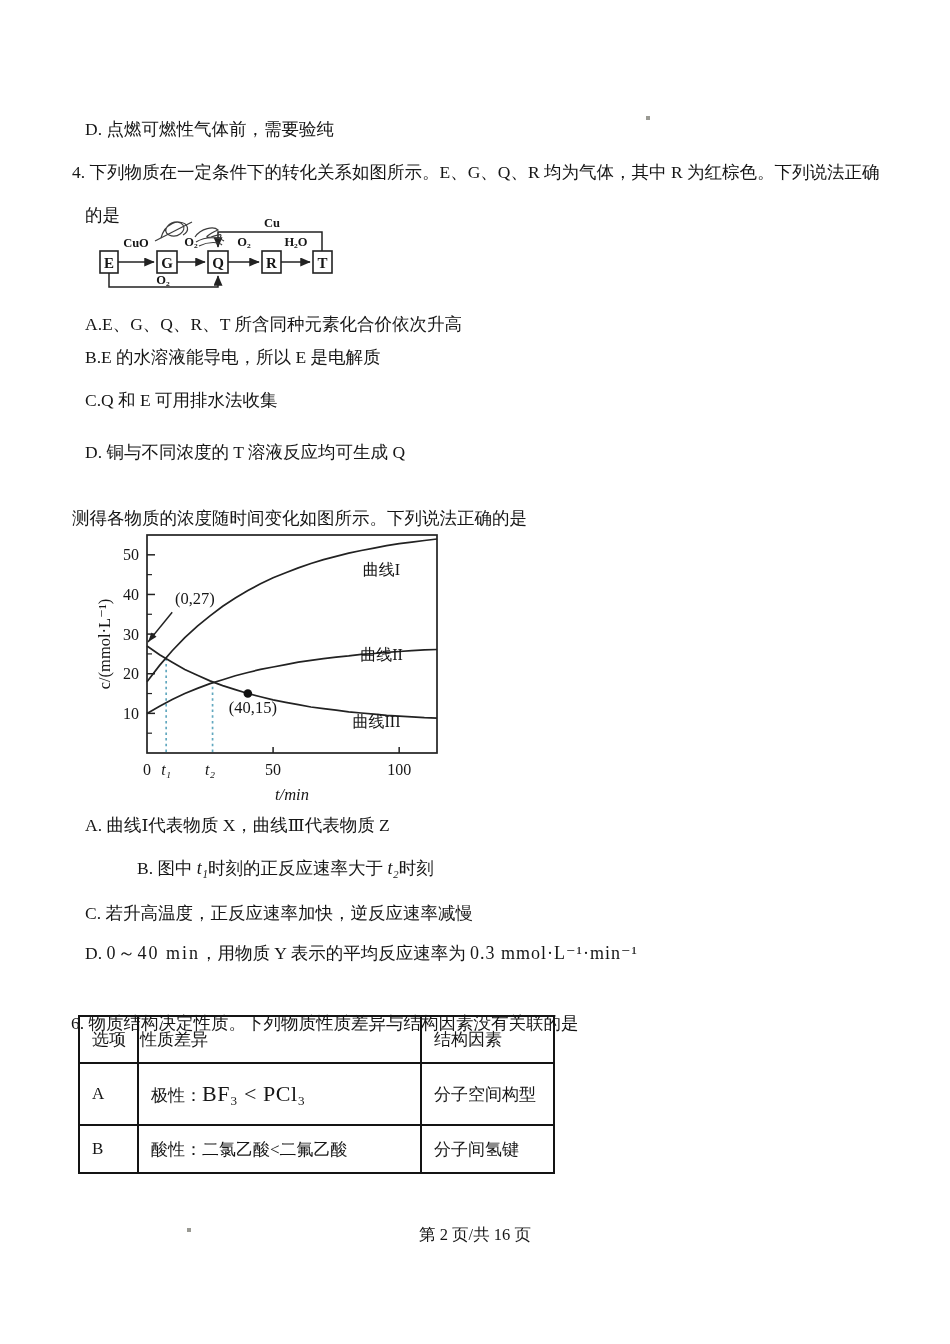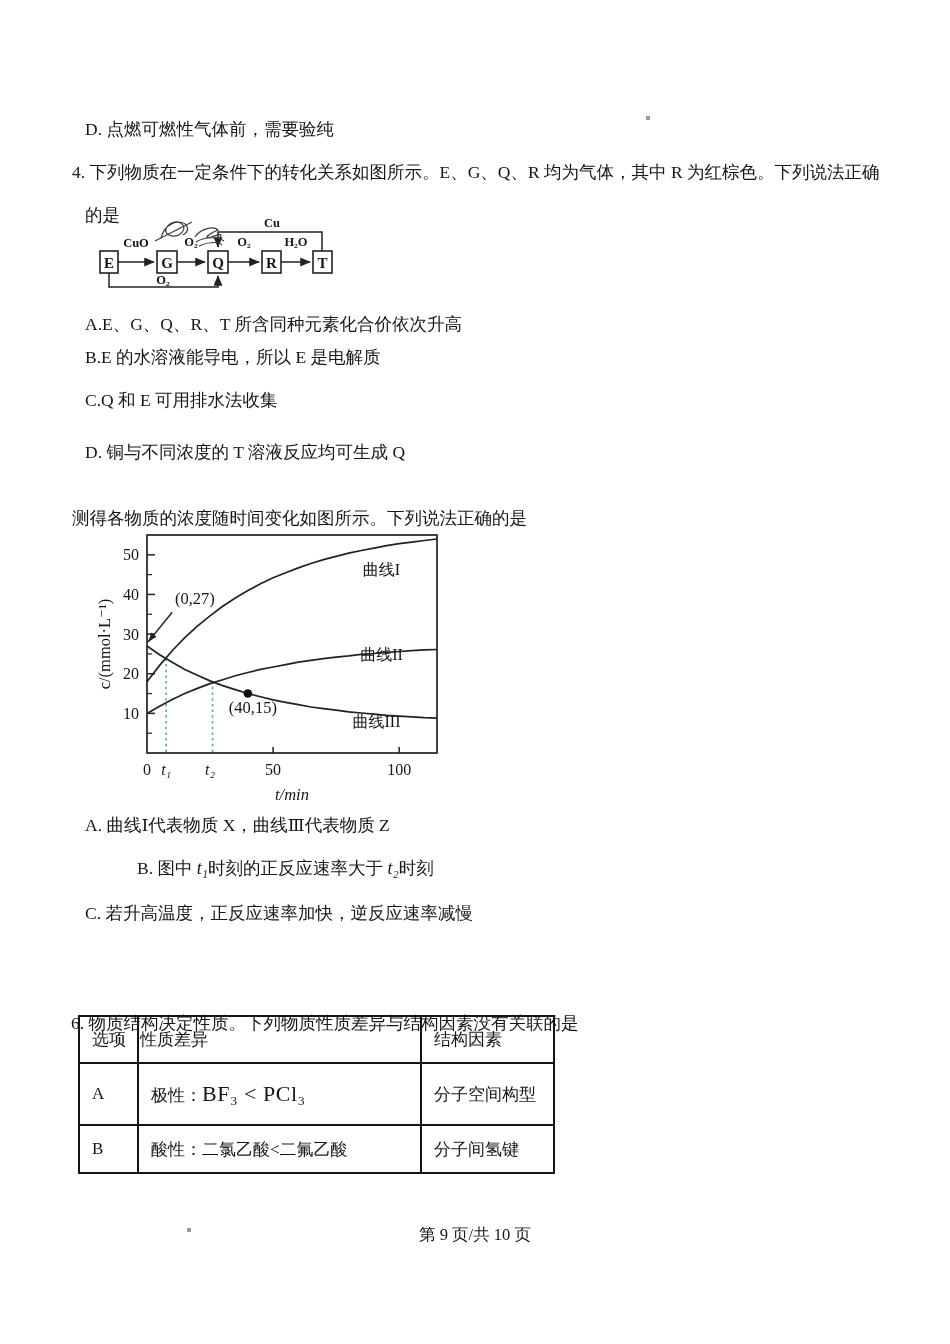--- a/index.html
+++ b/index.html
@@ -133,20 +133,23 @@
       <text x="157.91304347826087" y="183.57090909090908" text-anchor="middle" class="annot">(40,15)</text>
       <text x="197" y="271" text-anchor="middle" class="axis-label" font-style="italic">t/min</text>
       <text x="15" y="115" text-anchor="middle" class="axis-label" transform="rotate(-90 15 115)">c/(mmol·L⁻¹)</text>
     </svg>
 
   <div class="line" style="left:85px;top:813px;">A. 曲线Ⅰ代表物质 X，曲线Ⅲ代表物质 Z</div>
   <div class="line" style="left:95px;top:856px;margin-left:42px;">
     <span>B. 图中 </span><span class="math tvar">t₁</span><span>时刻的正反应速率大于 </span><span class="math tvar">t₂</span><span>时刻</span>
   </div>
   <div class="line" style="left:85px;top:901px;">C. 若升高温度，正反应速率加快，逆反应速率减慢</div>
+  <div class="line" style="left:85px;top:941px;">
+    <span>D. </span><span class="math mspace">0～40 min</span><span>，用物质 Y 表示的平均反应速率为 </span><span class="math mspace2">0.3 mmol·L⁻¹·min⁻¹</span>
+  </div>
 
   <div class="line" style="left:71px;top:988px;margin-top:23px;">6. 物质结构决定性质。下列物质性质差异与结构因素没有关联的是</div>
 
   <table class="qtable">
     <tbody>
         <tr class="row-head">
       <td class="col-opt">选项</td>
       <td class="col-prop"><span class="overlap-left">性质差异</span></td>
       <td class="col-fact">结构因素</td>
     </tr>
@@ -159,15 +162,15 @@
       <td>B</td>
       <td><span>酸性：二氯乙酸&lt;二氟乙酸</span></td>
       <td>分子间氢键</td>
     </tr>
   </tbody>
     </table>
 
   <div class="speck" style="left:646px;top:116px;width:4px;height:4px;"></div>
   <div class="speck" style="left:187px;top:1228px;width:4px;height:4px;"></div>
 
-  <div class="footer" style="top:1224px;">第 9 页/共 10 页</div>
+  <div class="footer" style="top:1224px;">第 2 页/共 16 页</div>
 
 </div>
 
 </body></html>

